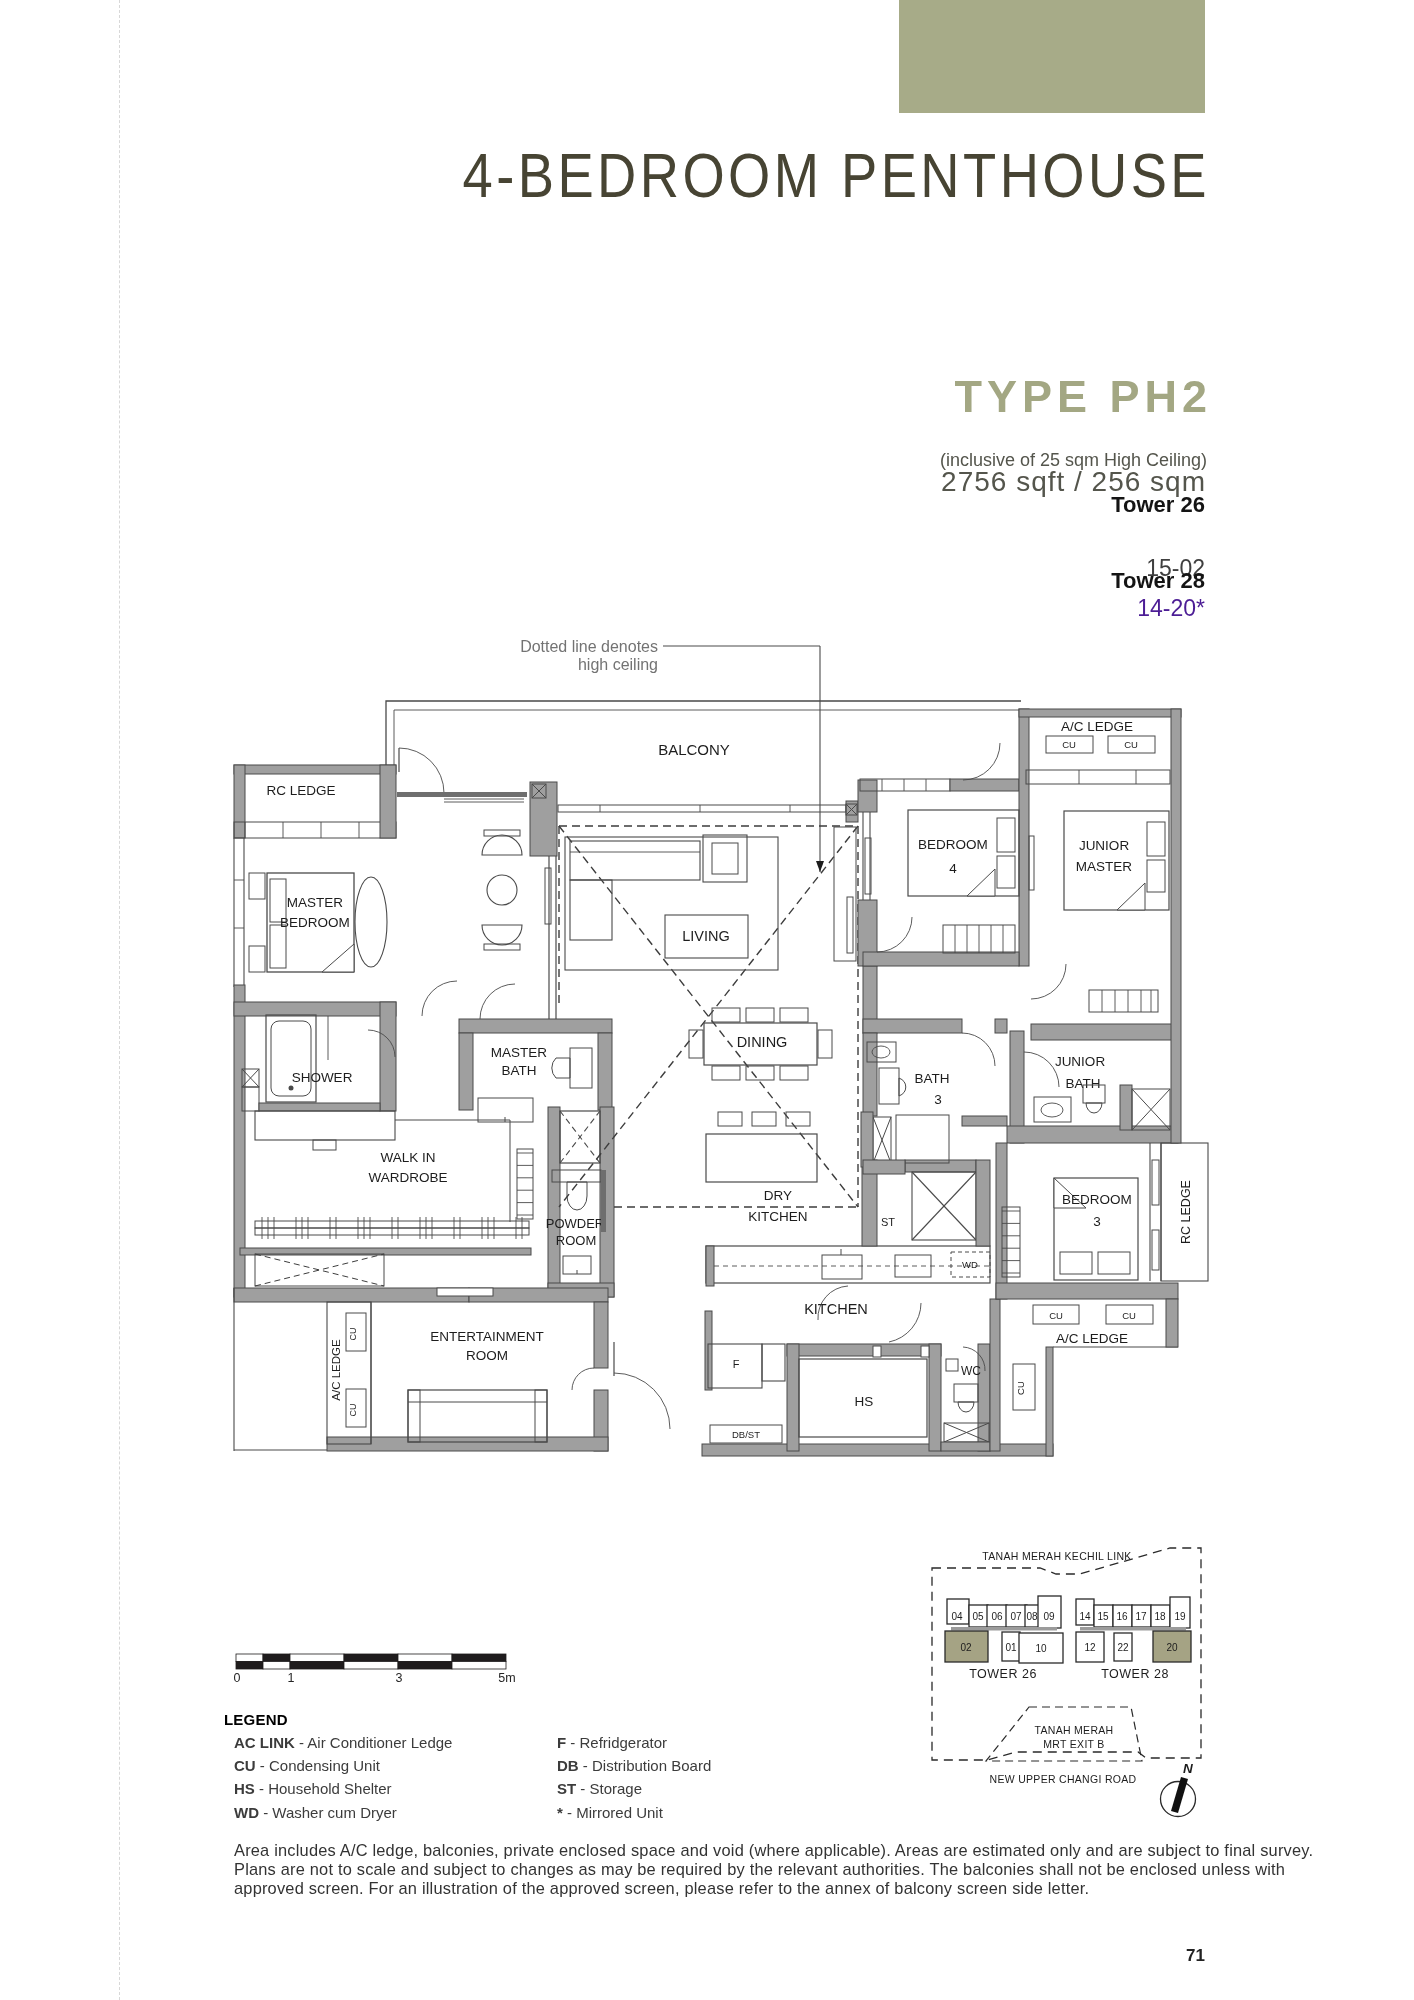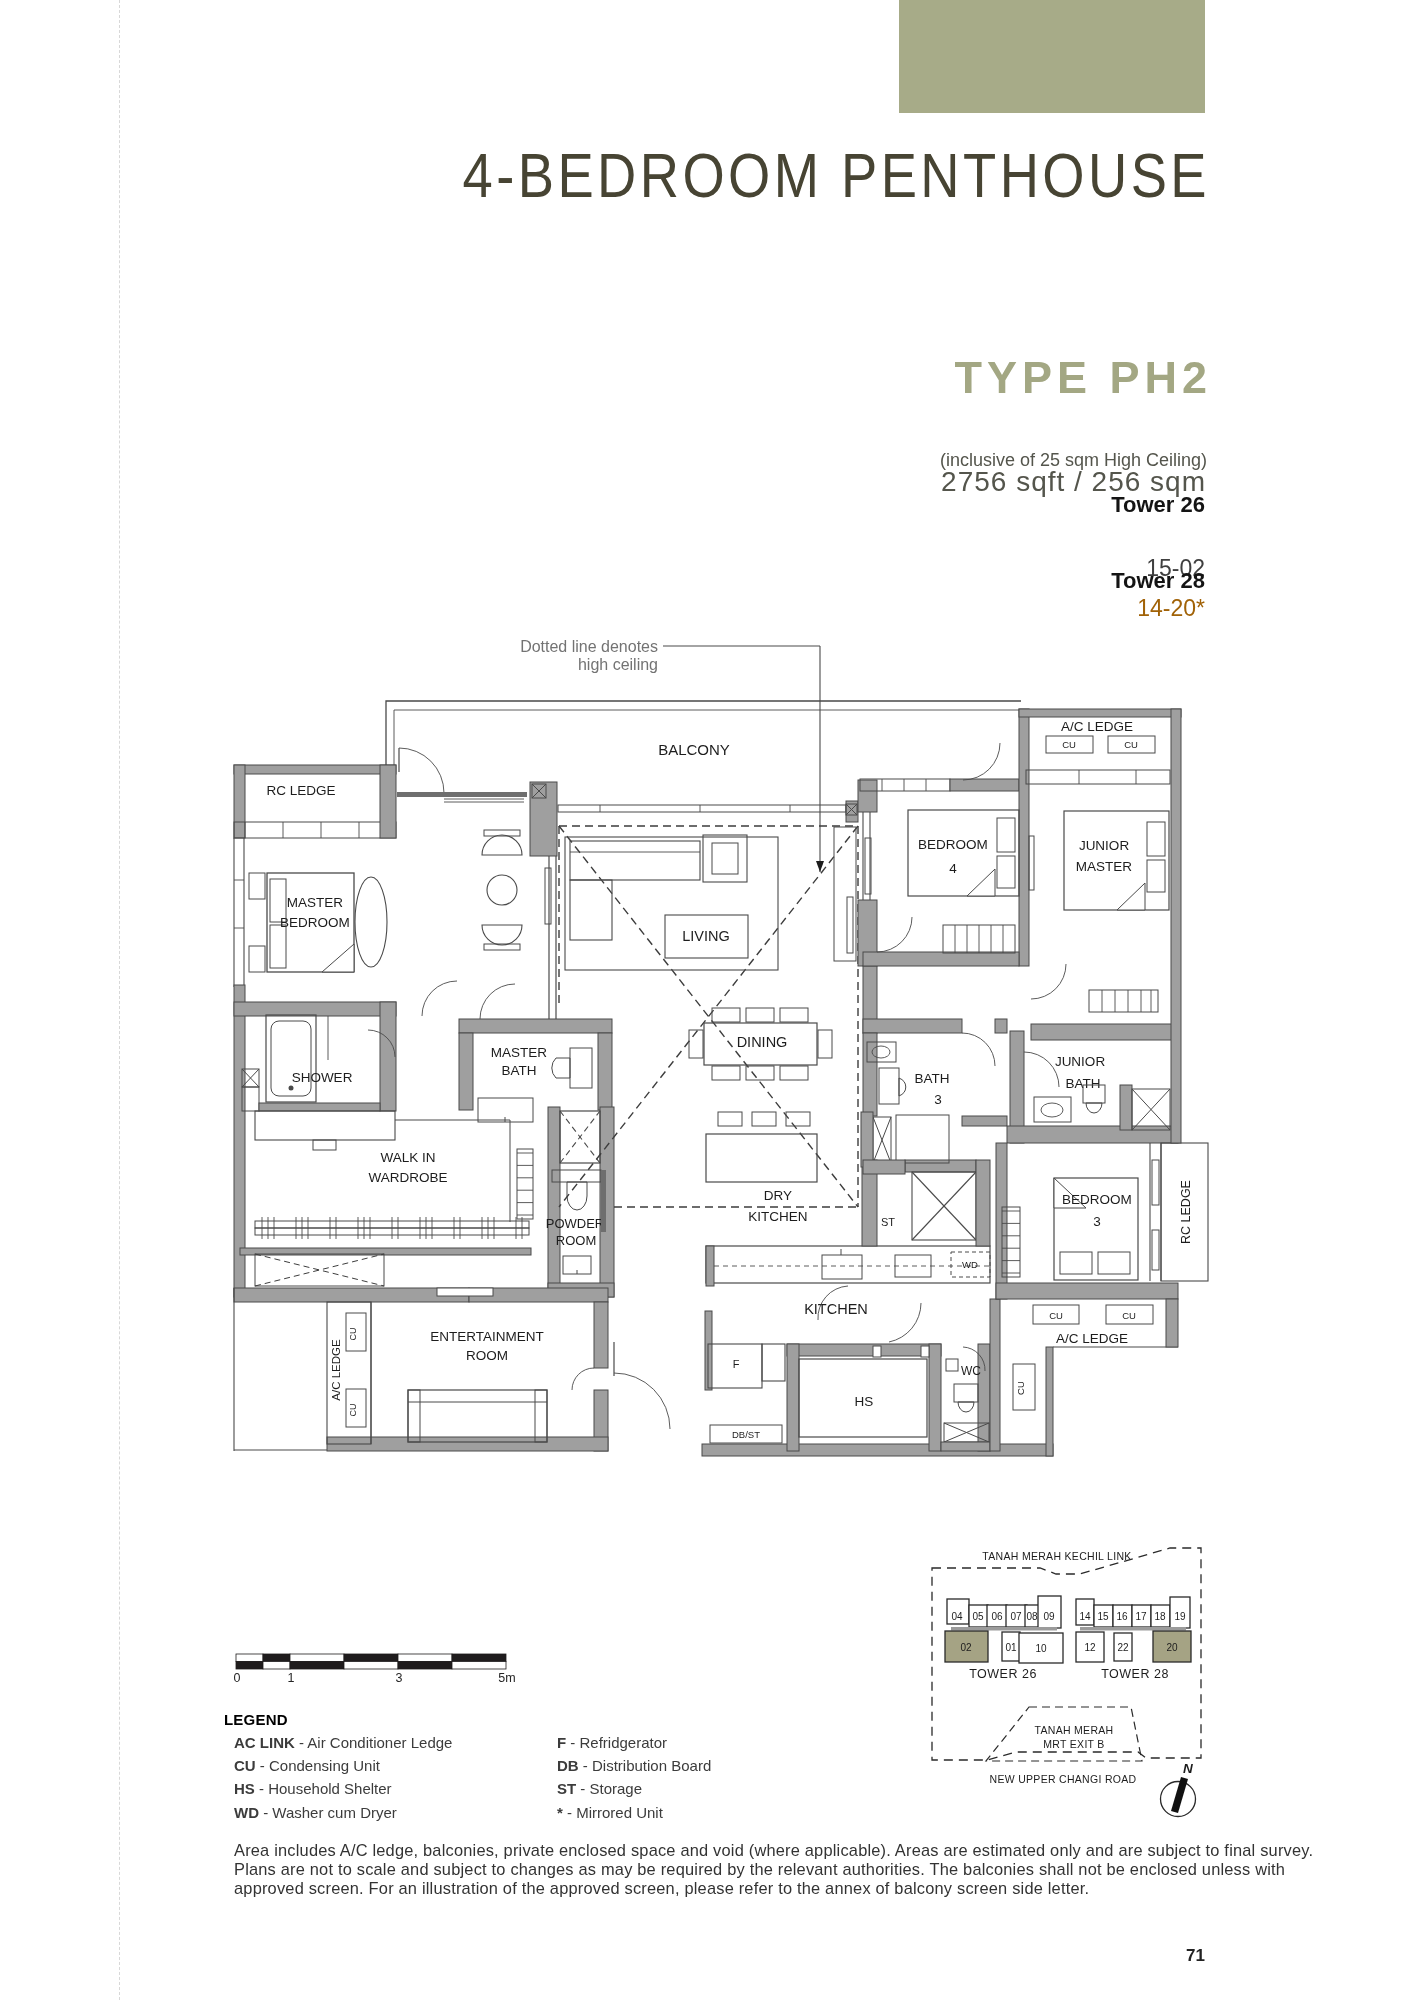--- a/index.html
+++ b/index.html
@@ -10,28 +10,28 @@
 </style>
 </head>
 <body>
 
 <div class="abs" style="left:119px;top:0;width:0;height:2000px;border-left:1px dashed #d8d8d8;"></div>
 
 <div class="abs" style="left:899px;top:0;width:306px;height:113px;background:#a7ab88;"></div>
 
 <div class="abs r" style="left:300px;top:139px;width:910px;font-size:63px;letter-spacing:4px;color:#474433;font-weight:400;white-space:nowrap;transform:scaleX(0.862);transform-origin:100% 0;">4-BEDROOM PENTHOUSE</div>
 
-<div class="abs r" style="left:700px;top:352px;width:512px;font-size:45px;font-weight:700;letter-spacing:5px;color:#a3a783;white-space:nowrap;">TYPE PH2</div>
+<div class="abs r" style="left:700px;top:371px;width:512px;font-size:45px;font-weight:700;letter-spacing:5px;color:#a3a783;white-space:nowrap;">TYPE PH2</div>
 <div class="abs r" style="left:700px;top:420px;width:506px;font-size:28px;letter-spacing:1px;color:#54554c;white-space:nowrap;margin-top:46px;">2756 sqft / 256 sqm</div>
 <div class="abs r" style="left:700px;top:450px;width:507px;font-size:18px;letter-spacing:0px;color:#54554c;white-space:nowrap;">(inclusive of 25 sqm High Ceiling)</div>
 
 <div class="abs r" style="left:900px;top:492px;width:305px;font-size:22px;font-weight:700;color:#141414;">Tower 26</div>
 <div class="abs r" style="left:900px;top:519px;width:305px;font-size:23px;color:#3f3f3f;margin-top:36px;">15-02</div>
 <div class="abs r" style="left:900px;top:568px;width:305px;font-size:22px;font-weight:700;color:#141414;">Tower 28</div>
-<div class="abs r" style="left:900px;top:595px;width:305px;font-size:23px;color:#a16207;">14-20*</div>
+<div class="abs r" style="left:900px;top:595px;width:305px;font-size:23px;color:#4c1d95;">14-20*</div>
 
 <div class="abs r" style="left:400px;top:638px;width:258px;font-size:16px;color:#737373;line-height:18px;">Dotted line denotes<br>high ceiling</div>
 
 <svg class="abs" style="left:225px;top:630px;" width="990" height="840" viewBox="225 630 990 840" fill="none">
 <g stroke="#4a4a4a" stroke-width="1">
 <path d="M386,765 V701 H1021" stroke="#4a4a4a" stroke-width="1.3" fill="none"></path>
 <path d="M394,765 V710 H1021" stroke="#4a4a4a" stroke-width="0.9" fill="none"></path>
 <text x="694" y="755" font-size="15" fill="#1d1d1d" text-anchor="middle" stroke="none" letter-spacing="0">BALCONY</text>
 <line x1="663" y1="646" x2="820" y2="646" stroke="#4a4a4a" stroke-width="1.1"></line>
 <line x1="820" y1="646" x2="820" y2="872" stroke="#4a4a4a" stroke-width="1.1"></line>

